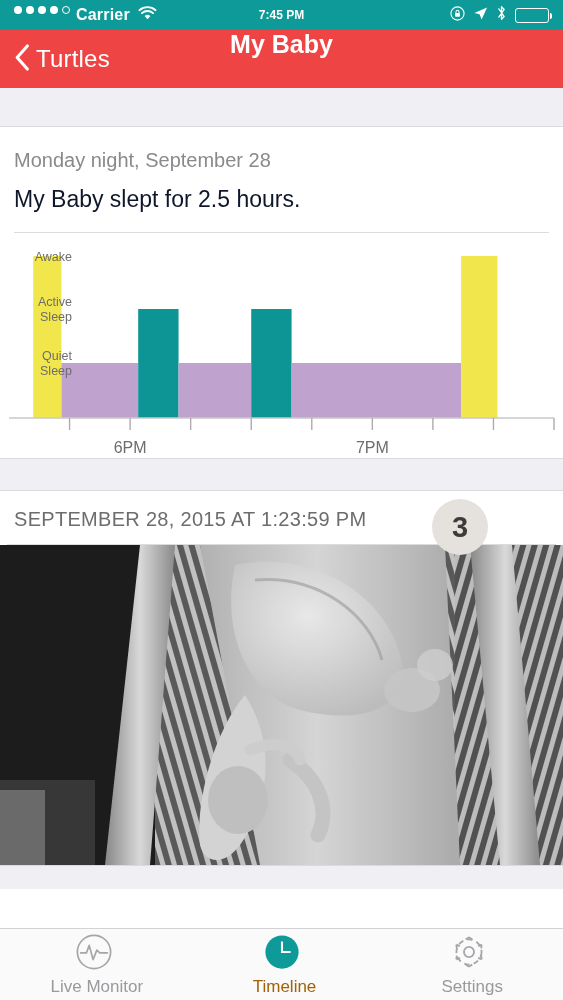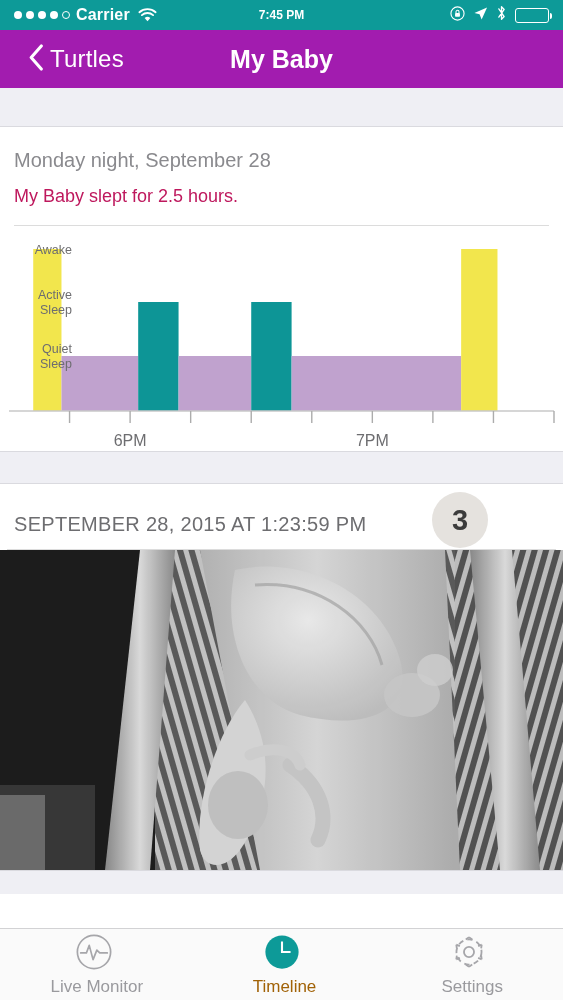--- a/index.html
+++ b/index.html
@@ -14,21 +14,21 @@
   
   .statusbar {
     height: 30px;
     background: #0D9A98;
     display: flex;
     align-items: center;
     padding: 0 14px;
     color: #ffffff;
     position: relative;
   }
-  .sb-left { display: flex; align-items: center; gap: 6px; }
+  .sb-left { display: flex; align-items: flex-start; gap: 6px; }
   .dots { display: flex; align-items: center; gap: 4px; }
   .dot { width: 8px; height: 8px; border-radius: 50%; background: #ffffff; }
   .dot.hollow { background: transparent; border: 1.4px solid #ffffff; width: 8px; height: 8px; }
   .carrier { font-size: 16px; font-weight: bold; letter-spacing: .2px; }
   .wifi-icon { margin-left: 2px; display: flex; align-items: center; }
   .sb-time {
     position: absolute; left: 0; right: 0; text-align: center;
     font-size: 12px; font-weight: bold; pointer-events: none;
   }
   .sb-right {
@@ -40,23 +40,23 @@
     border-radius: 3px; position: relative; padding: 1.5px;
   }
   .battery::after {
     content: ""; position: absolute; right: -4px; top: 4px;
     width: 2.5px; height: 6px; background: #ffffff; border-radius: 0 2px 2px 0;
   }
   .battery-fill { height: 100%; background: #ffffff; border-radius: 1px; }
 
   
   .navbar {
-    height: 58px; background: #a21caf;
-    display: flex; align-items: center; position: relative;
-    padding: 0 28px;
+    height: 58px; background: #ef4444;
+    display: flex; position: relative;
+    padding: 0 14px;
   }
   .nav-back {
     display: flex; align-items: center; gap: 6px;
     color: #ffffff; cursor: pointer;
   }
   .nav-back-label { font-size: 24px; letter-spacing: .2px; }
   .nav-title {
     position: absolute; left: 0; right: 0; text-align: center;
     color: #ffffff; font-size: 25px; font-weight: bold; pointer-events: none;
   }
@@ -65,42 +65,42 @@
   .content {
     position: absolute; top: 88px; bottom: 72px; left: 0; right: 0;
     background: #ffffff; overflow: hidden;
   }
   .spacer-gray { height: 39px; background: #EFEFF4; border-bottom: 1px solid #DADADF; }
 
   
   .card { background: #ffffff; }
   .card-head { padding: 20px 14px 0 14px; }
   .card-sub { font-size: 20px; color: #8A8A8E; line-height: 1.35; }
-  .card-title { font-size: 18px; color: #be185d; margin-top: 10px; line-height: 1.35; }
+  .card-title { font-size: 23px; color: #0f172a; margin-top: 10px; line-height: 1.35; }
   .rule { height: 1px; background: #DCDCDC; margin: 17px 14px 0 14px; }
 
   
   .chart-wrap { position: relative; height: 225px; }
   .chart-svg { display: block; }
   .ylab {
     font-size: 12.5px; fill: #6D6D70;
     font-family: "Liberation Sans", sans-serif;
   }
   .xlab {
     font-size: 16px; fill: #6D6D70;
     font-family: "Liberation Sans", sans-serif;
   }
 
   .gap-gray { height: 33px; background: #EFEFF4; border-top: 1px solid #DADADF; border-bottom: 1px solid #DADADF; }
 
   
   .photo-card { background: #ffffff; position: relative; }
   .photo-ts {
     font-size: 20px; color: #6D6D70; letter-spacing: .3px;
-    padding: 29px 14px 13px 14px;
+    padding: 17px 14px 13px 14px;
   }
   .photo-rule { height: 1px; background: #DCDCDC; margin: 0 7px; }
   .badge {
     position: absolute; right: 75px; top: 8px;
     width: 56px; height: 56px; border-radius: 50%;
     background: #E5E2DE; color: #3C3C3C;
     display: flex; align-items: center; justify-content: center;
     font-size: 29px; font-weight: bold; z-index: 5;
   }
   .photo {

